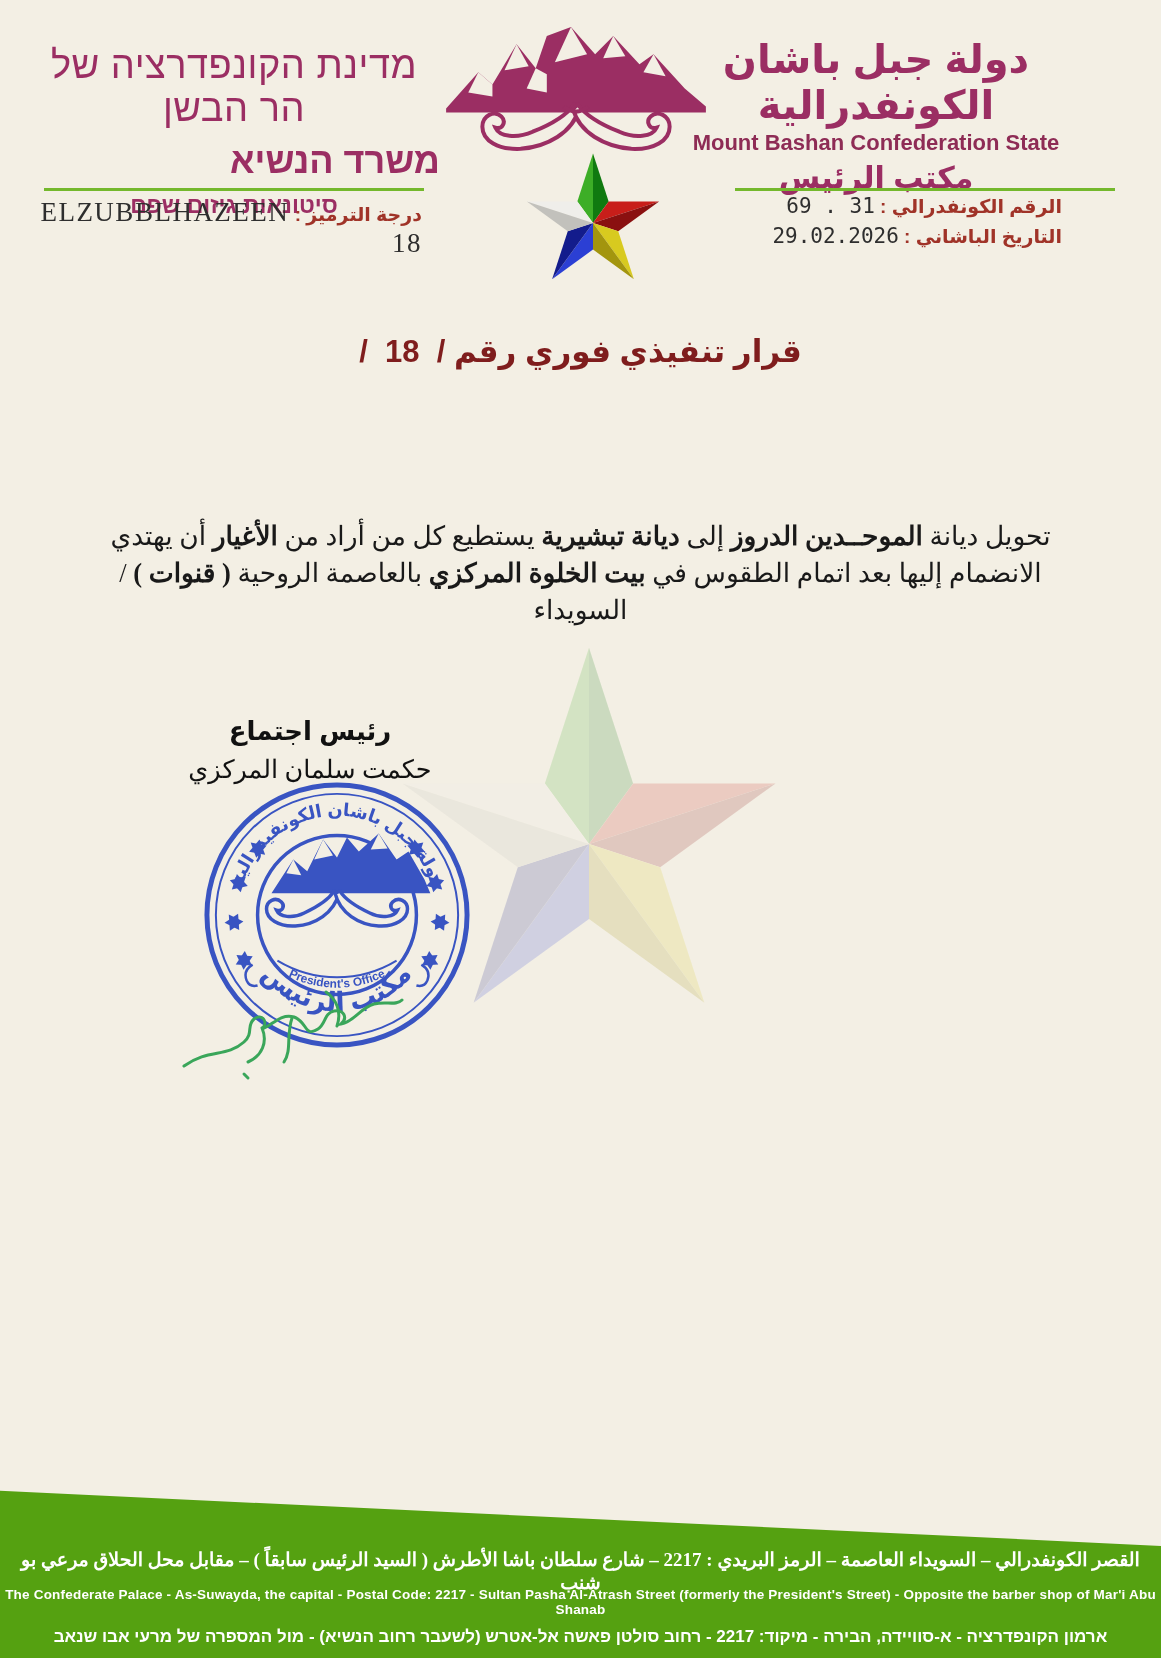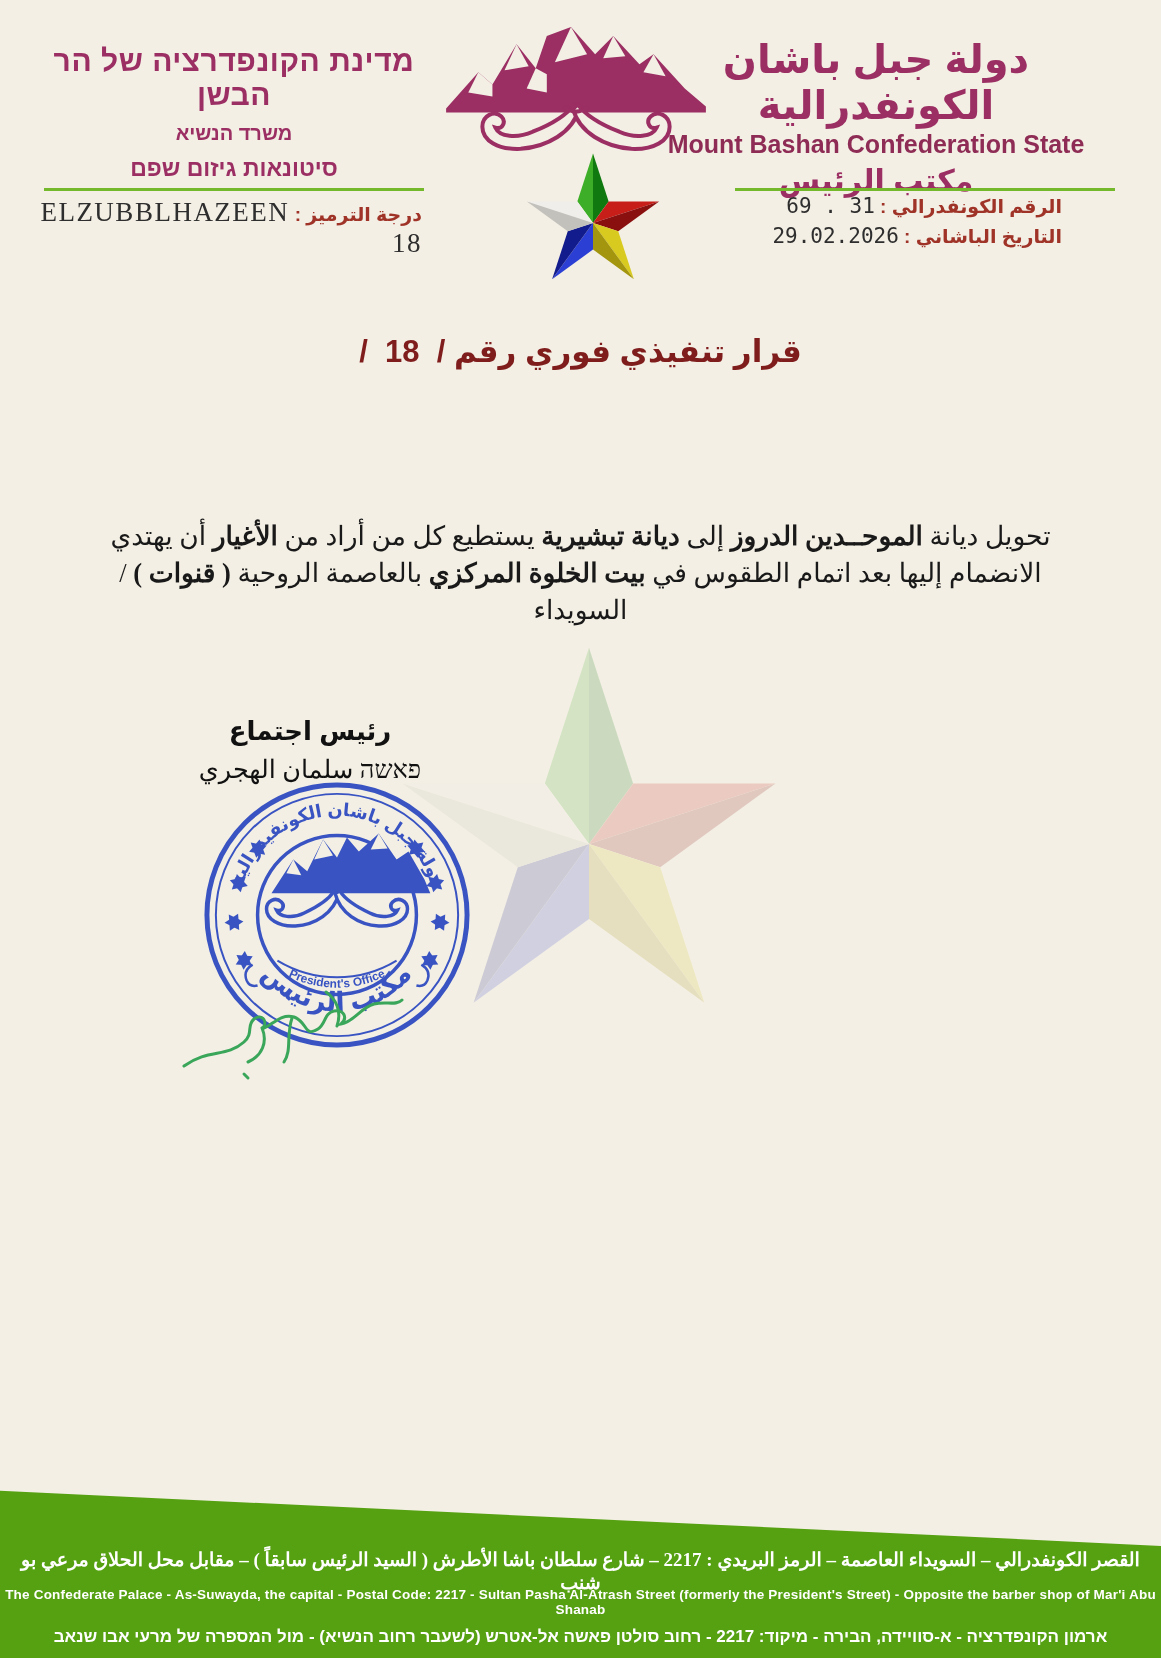--- a/index.html
+++ b/index.html
@@ -5,26 +5,26 @@
   html,body{margin:0;padding:0;background:#888;}
   #page{
     position:relative;width:1161px;height:1658px;margin:0 auto;
     background:var(--paper,#f3efe4);
     overflow:hidden;
     font-family:"Liberation Sans","DejaVu Sans",sans-serif;
   }
   .abs{position:absolute;}
   
   #hdr-left{left:28px;top:44px;width:412px;text-align:center;color:var(--magenta,#9b2e63);direction:rtl;}
-  #hdr-left .l1{font-size:30px;font-weight:700;letter-spacing:.5px;}
-  #hdr-left .l2{font-size:20px;font-weight:700;margin-top:10px;}
+  #hdr-left .l1{font-size:38px;font-weight:400;letter-spacing:.5px;}
+  #hdr-left .l2{font-size:36px;font-weight:700;margin-top:10px;text-align:right;}
   #hdr-left .l3{font-size:23px;font-weight:700;margin-top:10px;}
   #hdr-right{left:640px;top:36px;width:472px;text-align:center;color:var(--magenta,#9b2e63);}
   #hdr-right .t1{font-size:40px;font-weight:700;direction:rtl;}
-  #hdr-right .t2{font-size:25px;font-weight:700;margin-top:2px;color:var(--magenta-dark,#8e2c55);}
+  #hdr-right .t2{font-size:22px;font-weight:700;margin-top:2px;color:var(--magenta-dark,#8e2c55);}
   #hdr-right .t3{font-size:30px;font-weight:700;margin-top:4px;direction:rtl;}
   .rule{position:absolute;top:188px;height:3px;background:var(--green-line,#74b82c);}
   #rule-left{left:44px;width:380px;}
   #rule-right{left:735px;width:380px;}
   
   #ref-left{left:30px;top:197px;width:392px;direction:rtl;text-align:right;}
   #refs-right{left:700px;top:192px;width:362px;direction:rtl;text-align:right;line-height:28px;}
   .ref-label{color:var(--label-red,#a03328);font-weight:700;font-size:19px;}
   .ref-val{color:#2e2e2e;font-family:"DejaVu Sans Mono","Liberation Mono",monospace;font-size:21px;letter-spacing:1px;}
   #ref-left .ref-val{font-family:"Liberation Serif","DejaVu Serif",serif;font-size:27px;letter-spacing:1.5px;}
@@ -140,21 +140,21 @@
       <span class="ref-label">التاريخ الباشاني : </span><span class="ref-val">29.02.2026</span>
     </div>
   </div>
 
   <div id="doc-title" class="abs">قرار تنفيذي فوري رقم /&nbsp; 18 &nbsp;/</div>
 
   <div id="para2" class="para abs"><span>تحويل ديانة </span><span style="font-weight: 700;">الموحــدين الدروز</span><span> إلى </span><span style="font-weight: 700;">ديانة تبشيرية</span><span> يستطيع كل من أراد من </span><span style="font-weight: 700;">الأغيار</span><span> أن يهتدي الانضمام إليها بعد اتمام الطقوس في </span><span style="font-weight: 700;">بيت الخلوة المركزي</span><span> بالعاصمة الروحية </span><span style="font-weight: 700;">( قنوات )</span><span> / السويداء</span></div>
 
   <div id="sig" class="abs">
     <div class="role">رئيس اجتماع</div>
-    <div class="name">פאשה سلمان الهجري</div>
+    <div class="name">حكمت سلمان المركزي</div>
   </div>
 
   <svg id="stamp" class="abs" viewBox="0 0 280 280">
     <defs>
       <g id="hexstar">
         <polygon class="blue-f" points="0,-9.5 8.2,4.7 -8.2,4.7"></polygon>
         <polygon class="blue-f" points="0,9.5 8.2,-4.7 -8.2,-4.7"></polygon>
       </g>
       <path id="arcTop" d="M40,140 A100,100 0 0 1 240,140" fill="none"></path>
       <path id="arcBottom" d="M43,140 A97,97 0 0 0 237,140" fill="none"></path>

